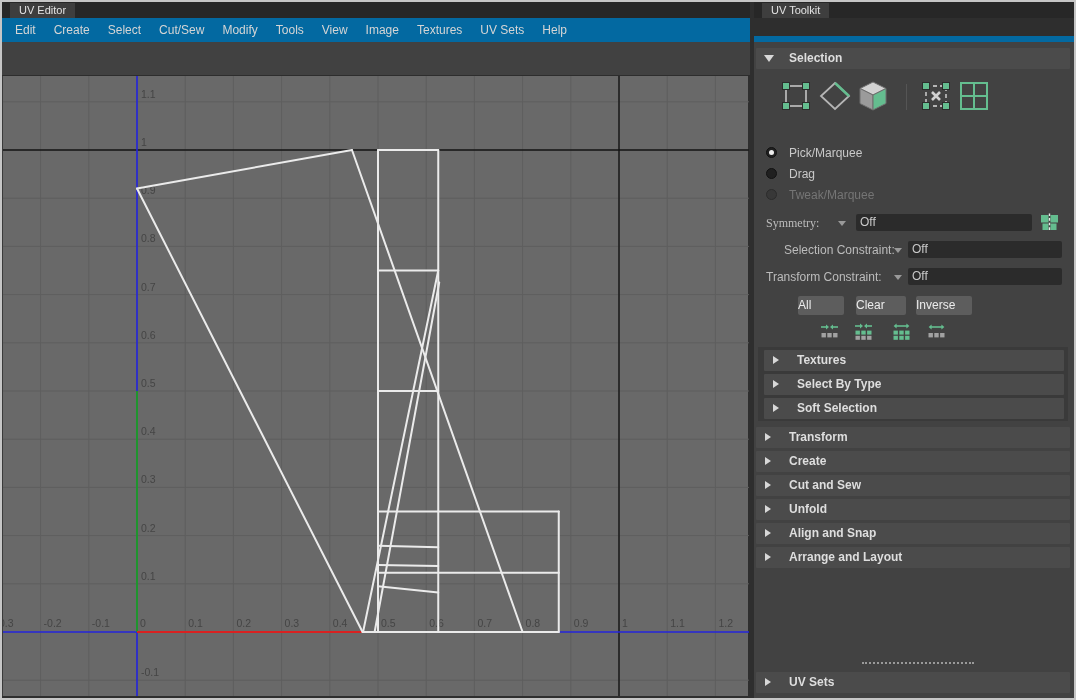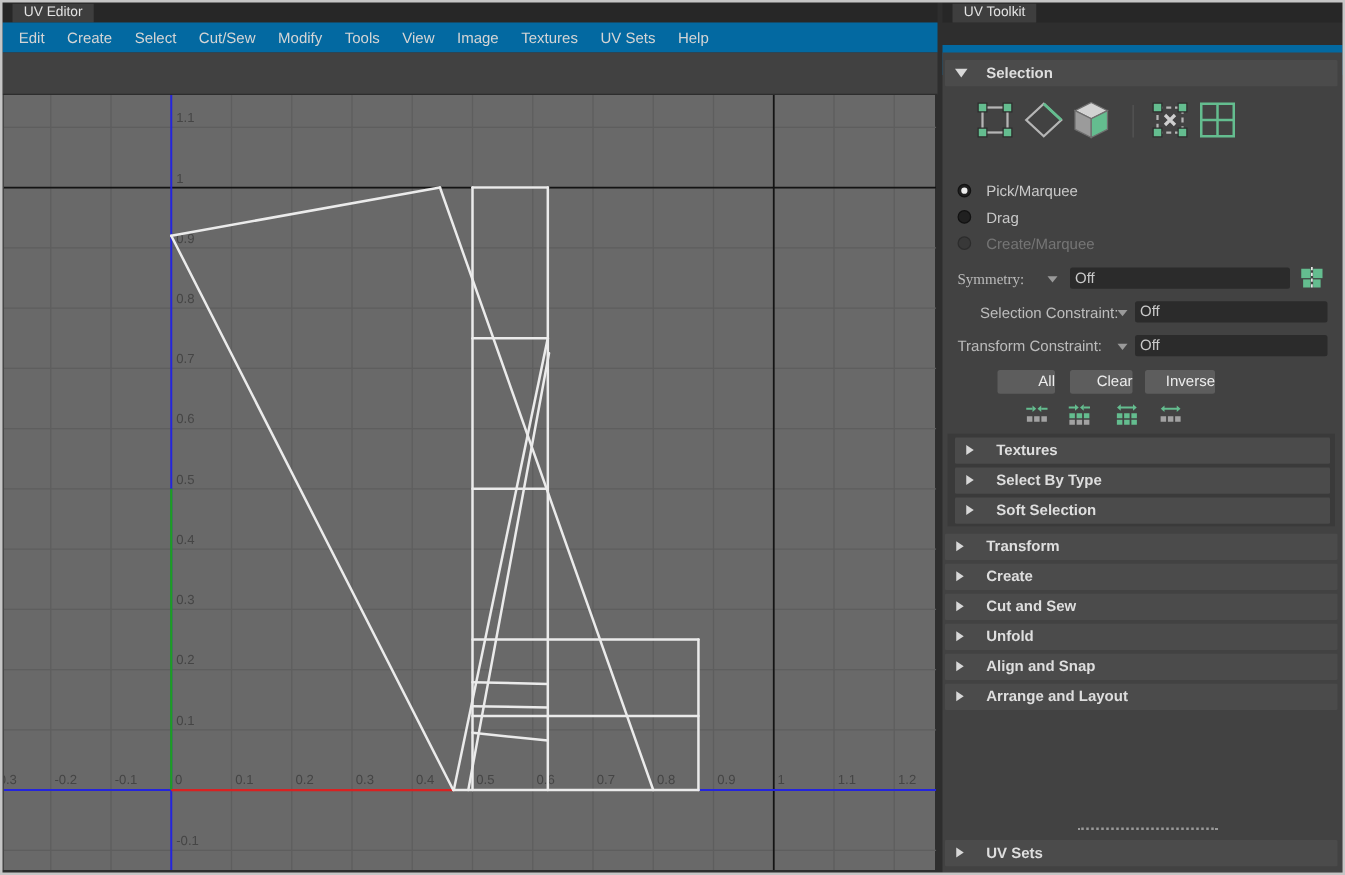--- a/index.html
+++ b/index.html
@@ -36,21 +36,21 @@
   .sec-header .lbl { margin-left:33px; }
   .sub-wrap { background:#3a3a3a; }
   .radio { position:absolute; width:11px; height:11px; border-radius:50%; background:#202020; border:1px solid #121212; }
   .radio .dot { position:absolute; left:2px; top:2px; width:5px; height:5px; border-radius:50%; background:#ededed; }
   .radio.disabled { background:#383838; border-color:#2c2c2c; }
   .rlabel { position:absolute; font-size:12px; color:#c9c9c9; }
   .rlabel.disabled { color:#757575; }
   .plabel { position:absolute; font-size:12px; color:#bcbcbc; }
   .caret { position:absolute; width:0; height:0; border-left:4px solid transparent; border-right:4px solid transparent; border-top:5px solid #9a9a9a; }
   .field { position:absolute; background:#2b2b2b; border-radius:2px; color:#c9c9c9; font-size:12px; line-height:17px; height:17px; padding-left:4px; }
-  .pbtn { position:absolute; height:19px; background:#5d5d5d; border-radius:2px; color:#ececec; font-size:12px; line-height:19px; text-align:right; }
+  .pbtn { position:absolute; height:19px; background:#5d5d5d; border-radius:2px; color:#ececec; font-size:12px; line-height:19px; text-align:left; }
   .dotted-sep { position:absolute; border-top:2px dotted #9a9a9a; }
   svg { display:block; }
 </style>
 </head>
 <body>
 
 <div class="abs tabstrip" style="left:2px;top:2px;width:748px;height:16px;">
   <span class="tab" style="left:8px;">UV Editor</span>
 </div>
 
@@ -324,21 +324,21 @@
     </svg>
 </div>
 
 <div class="radio" style="left:766px;top:147px;">
     <span class="dot"></span>
   </div>
 <span class="rlabel" style="left:789px;top:146px;">Pick/Marquee</span>
 <div class="radio" style="left:766px;top:168px;"></div>
 <span class="rlabel" style="left:789px;top:167px;">Drag</span>
 <div class="radio disabled" style="left:766px;top:189px;"></div>
-<span class="rlabel disabled" style="left:789px;top:188px;">Create/Marquee</span>
+<span class="rlabel disabled" style="left:789px;top:188px;">Tweak/Marquee</span>
 
 <span class="plabel" style="left:766px;top:216px;font-family:Liberation Serif, serif;">Symmetry:</span>
 <div class="caret" style="left:838px;top:221px;"></div>
 <div class="field" style="left:856px;top:214px;width:176px;">Off</div>
 <div class="abs" style="left:1040px;top:213px;">
   <svg width="19" height="19" viewBox="0 0 19 19">
       <g fill="#64bd8f">
         <rect x="1" y="2" width="7.5" height="7.5"></rect>
         <rect x="10.5" y="2" width="7.5" height="7.5"></rect>
         <rect x="2.5" y="10.5" width="6" height="6.5"></rect>

